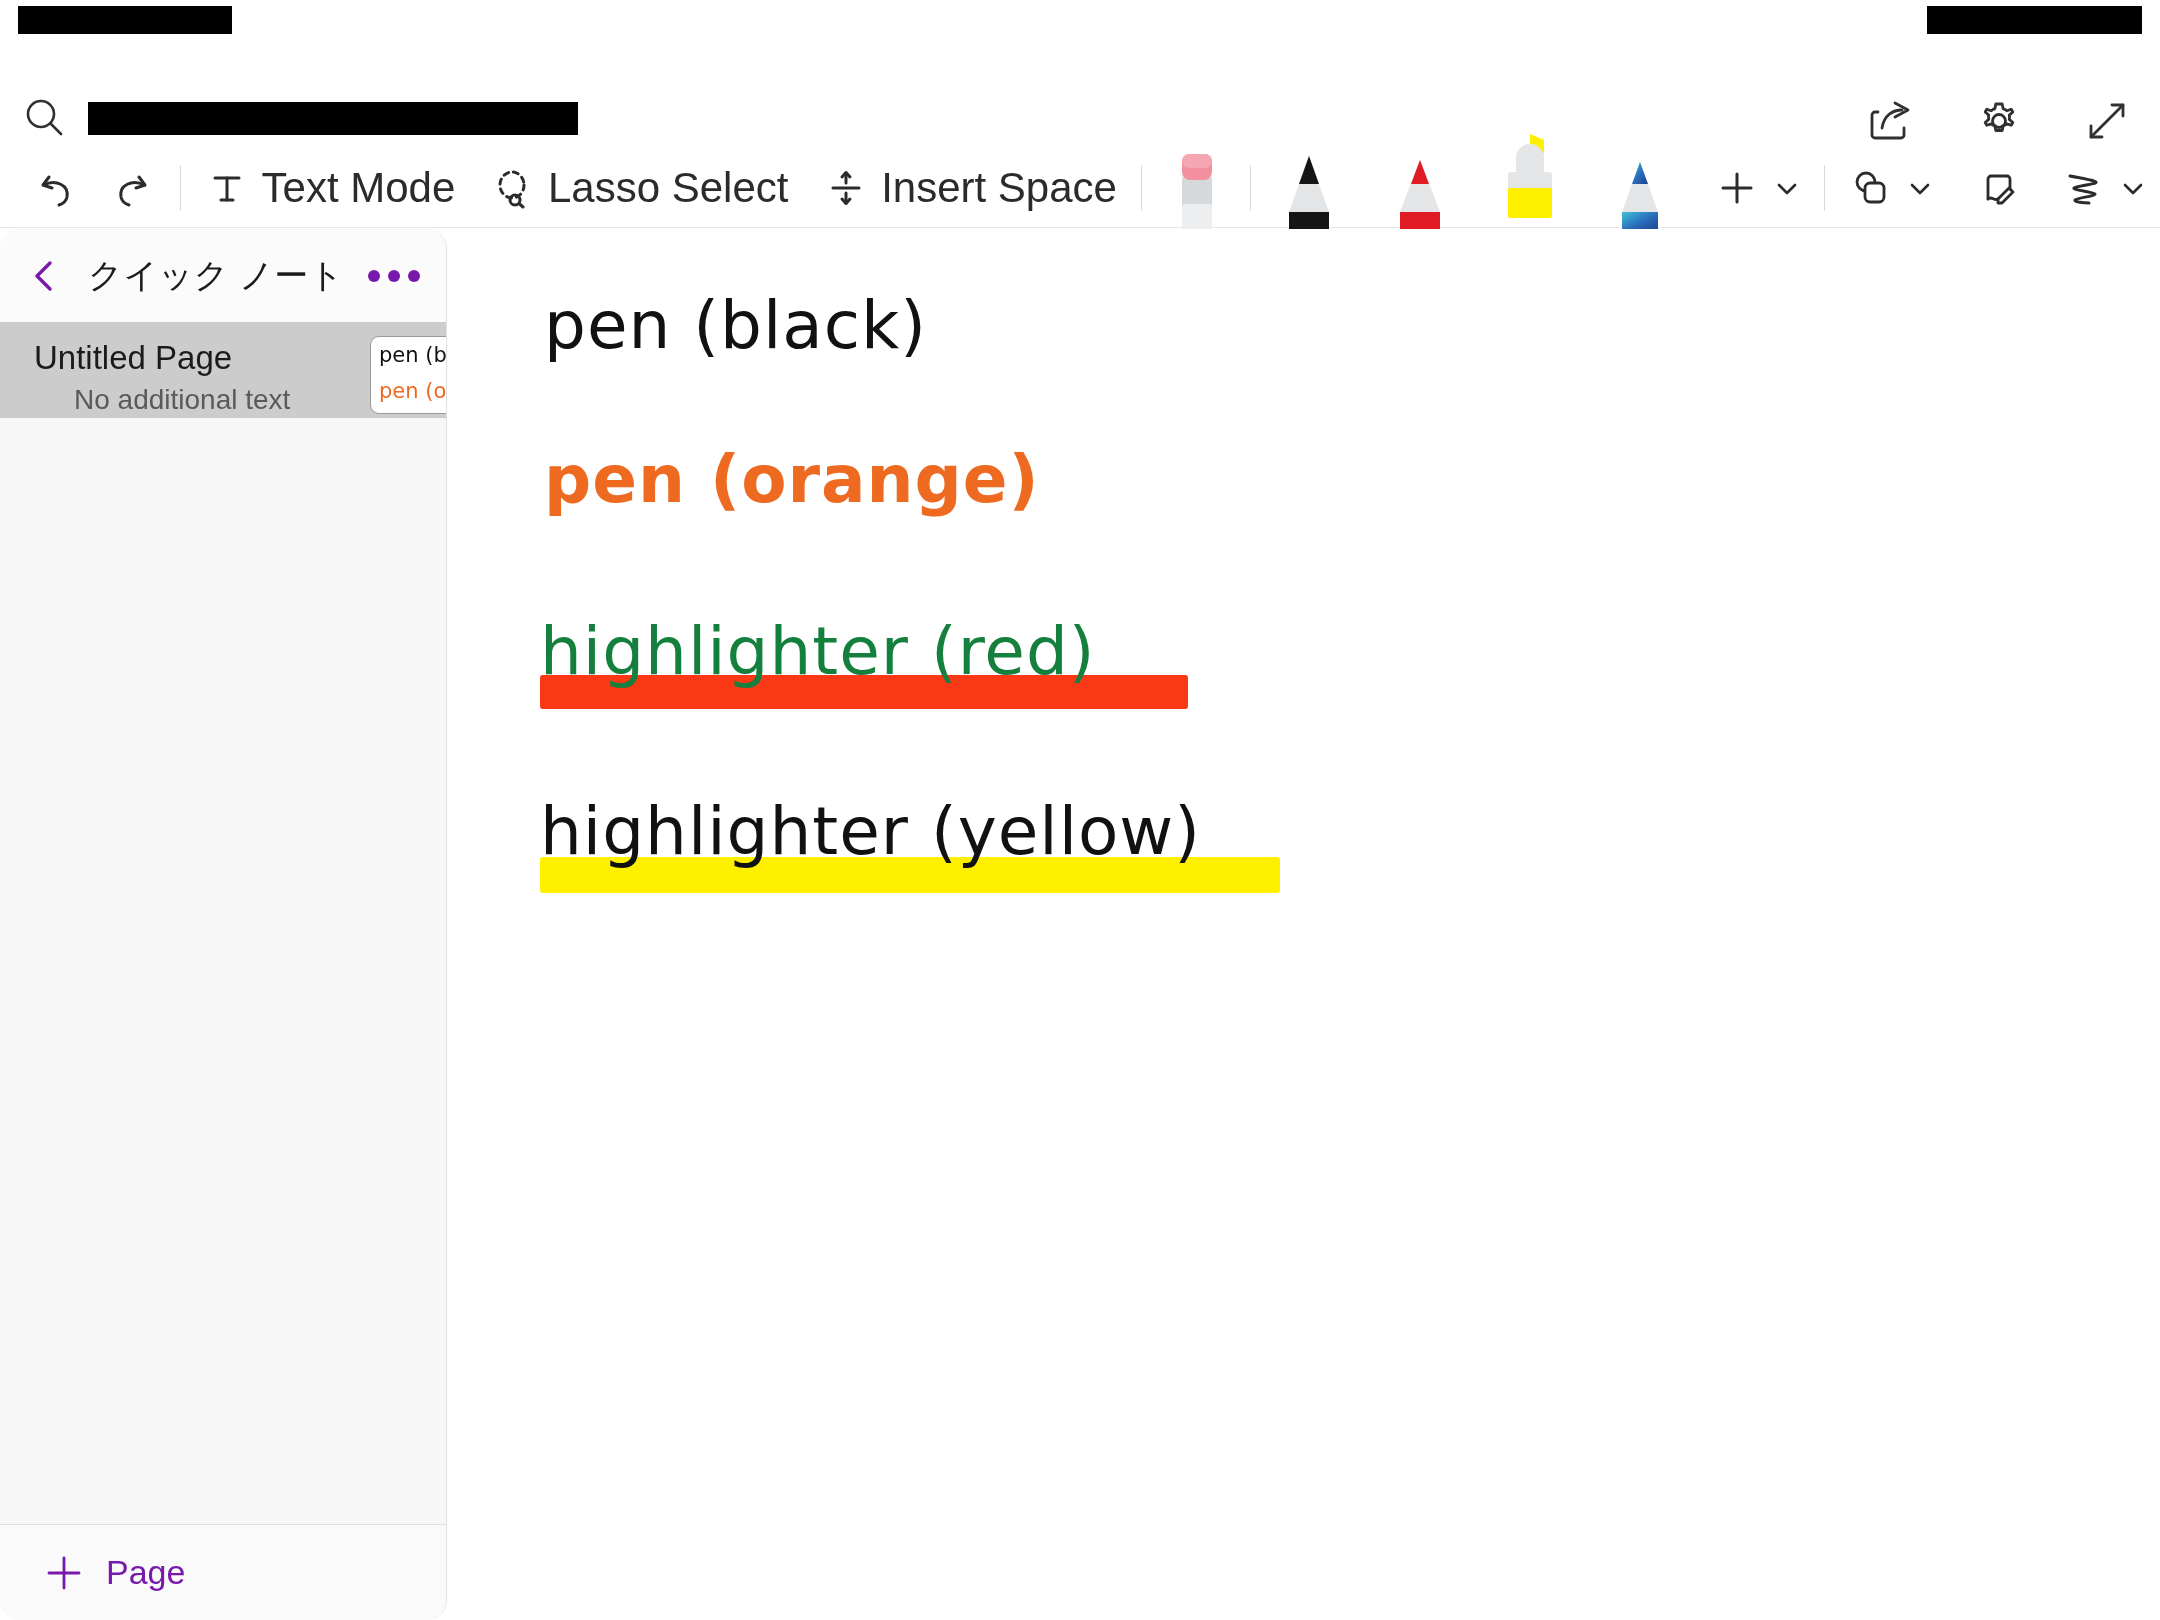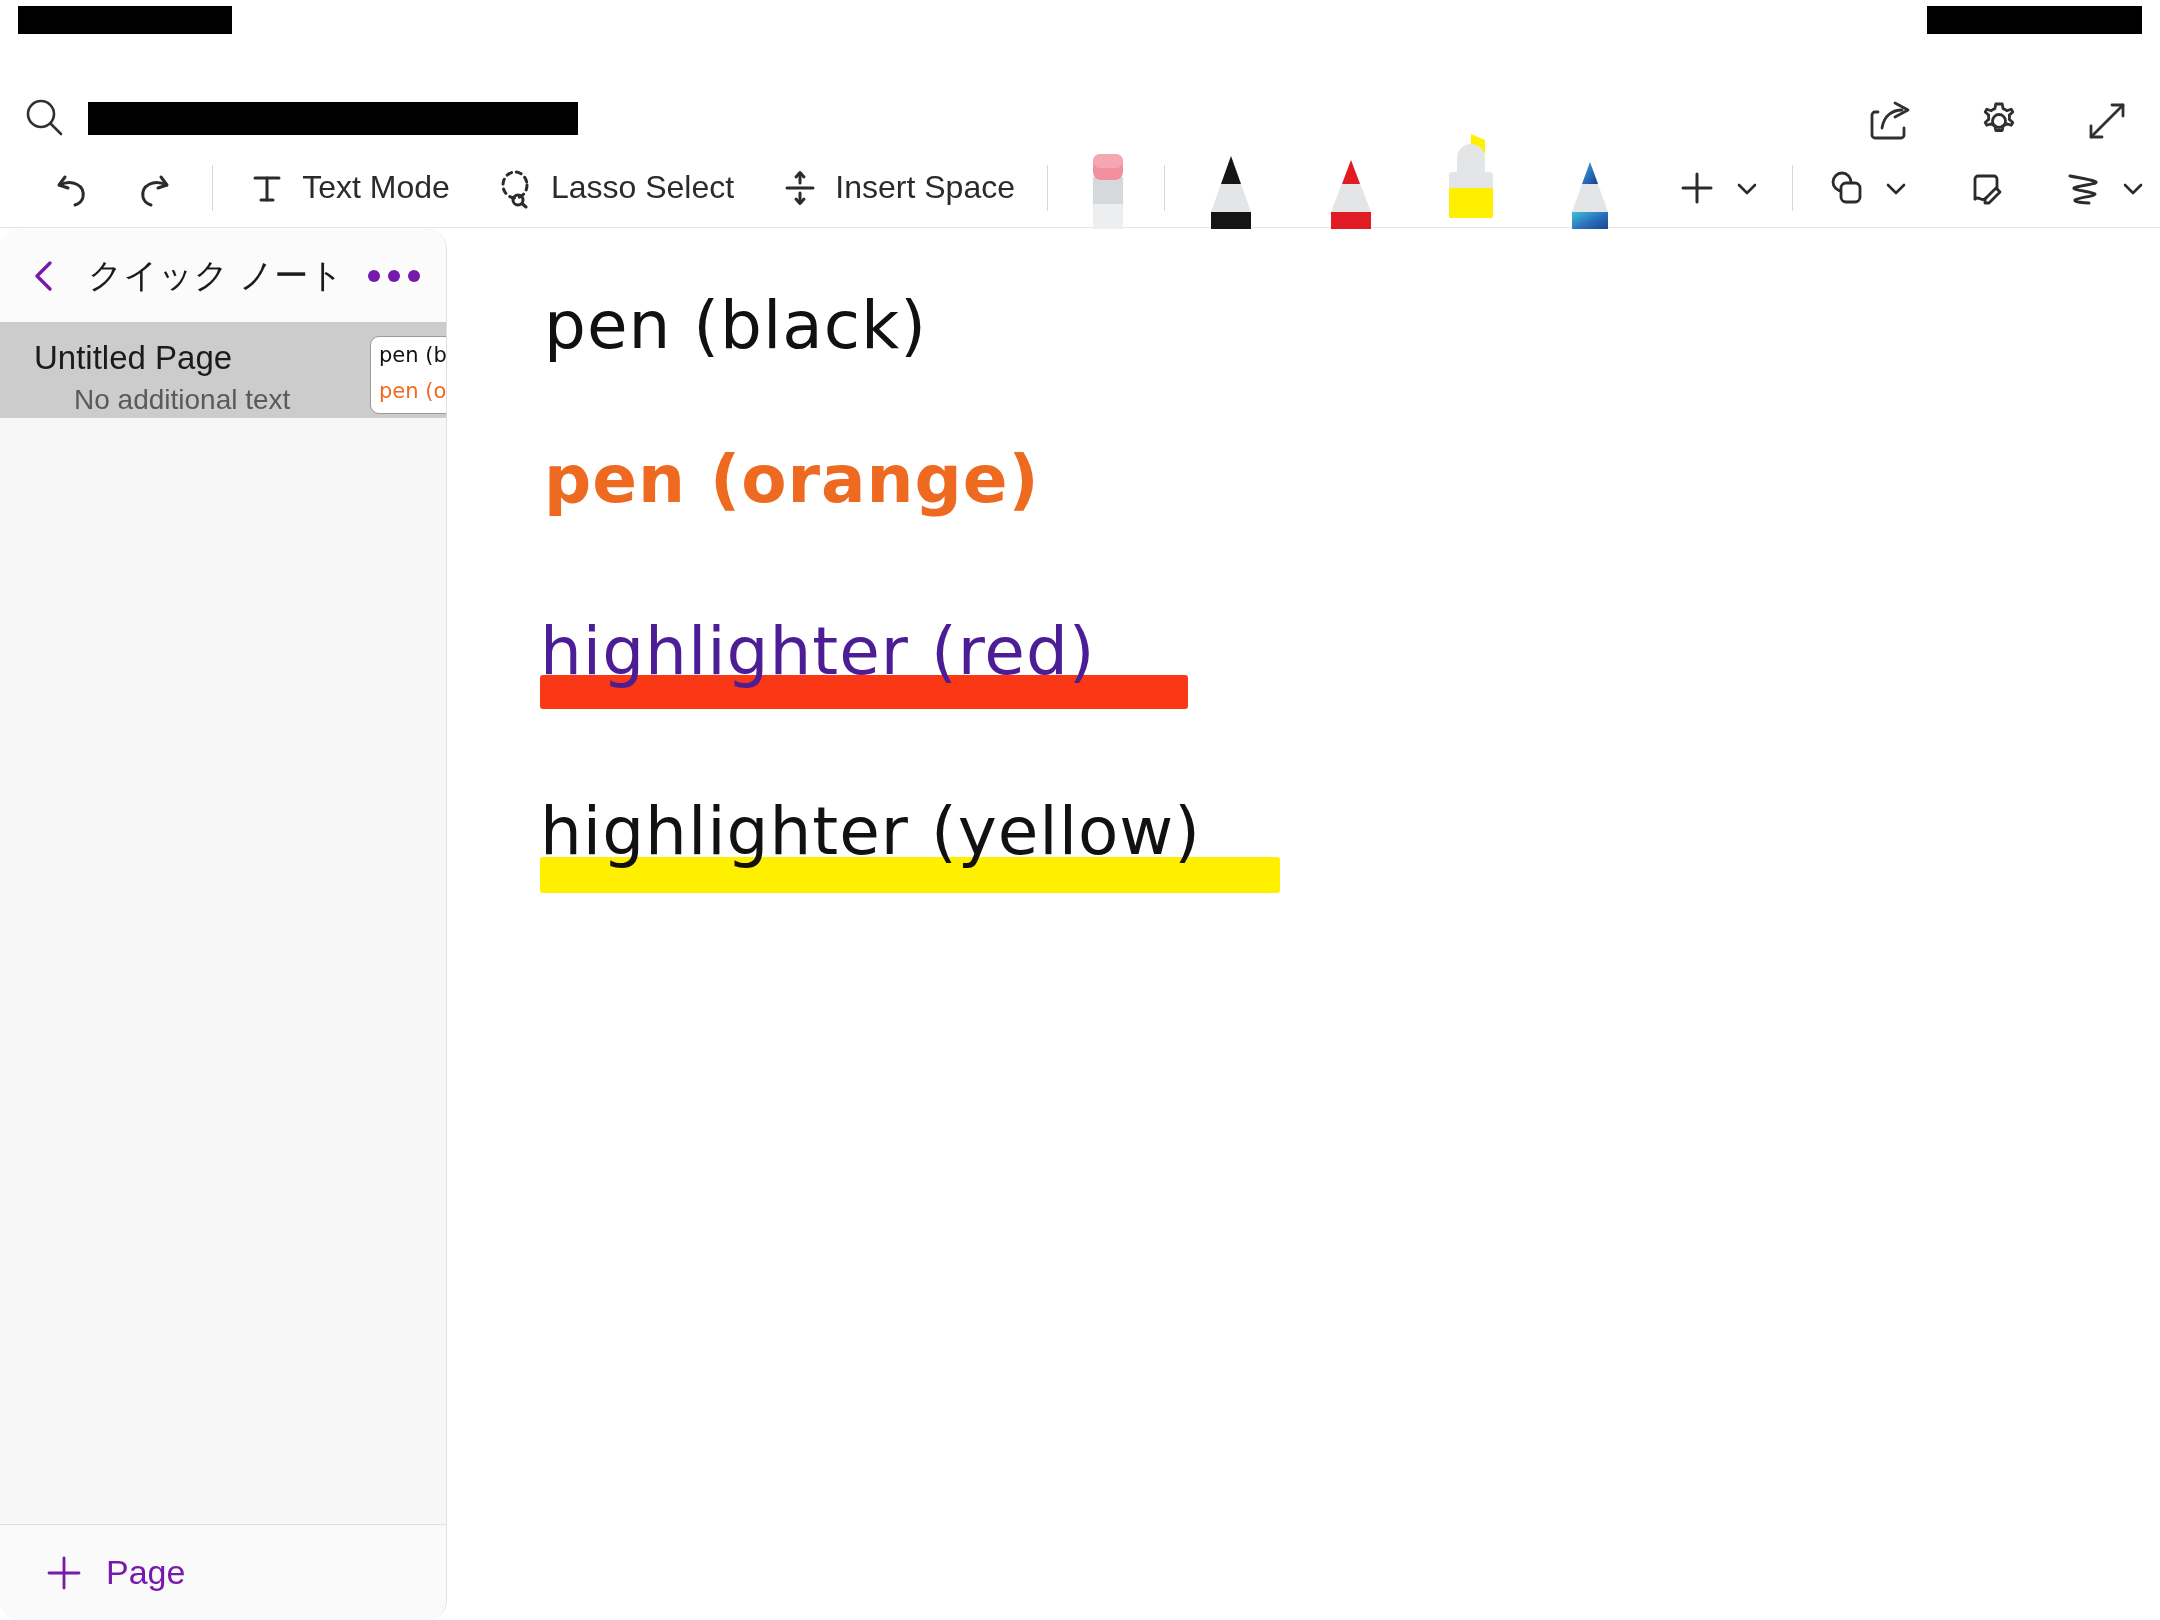--- a/index.html
+++ b/index.html
@@ -75,21 +75,21 @@
     background: #ffffff;
     border-bottom: 1px solid #e6e6e6;
     display: flex; align-items: center;
   }
   .tb-btn {
     display: flex; align-items: center; gap: 14px;
     height: 62px; padding: 0 12px;
     cursor: pointer;
   }
   .tb-label {
-    font-size: 32px; color: #2b2b2b; white-space: nowrap;
+    font-size: 42px; color: #2b2b2b; white-space: nowrap;
   }
   .tb-icon { width: 42px; height: 42px; flex: 0 0 auto; }
   .tb-sep {
     width: 1px; height: 46px; background: #d8d8d8; flex: 0 0 auto;
   }
 
   
   .pen-slot {
     width: 96px; height: 80px;
     position: relative;
@@ -442,20 +442,20 @@
   <div class="ink-line" style="left:96px; top:58px;">
     <span class="ink-text" style="color:#111111;">pen (black)</span>
   </div>
 
   <div class="ink-line" style="left:96px; top:212px;font-weight:bold;">
     <span class="ink-text" style="color:#ee6a21;">pen (orange)</span>
   </div>
 
   <div class="ink-line" style="left:92px; top:384px;">
     <div class="hl-bar" style="background:#fa3815; left:0px; top:62px; width:648px; height:34px;"></div>
-    <span class="ink-text" style="color:#4c1d95;text-align:center;">highlighter (red)</span>
+    <span class="ink-text" style="color:#15803d;text-align:center;">highlighter (red)</span>
   </div>
 
   <div class="ink-line" style="left:92px; top:564px;">
     <div class="hl-bar" style="background:#fff000; left:0px; top:64px; width:740px; height:36px;"></div>
     <span class="ink-text" style="color:#111111;">highlighter (yellow)</span>
   </div>
 </div>
 
 </body></html>

